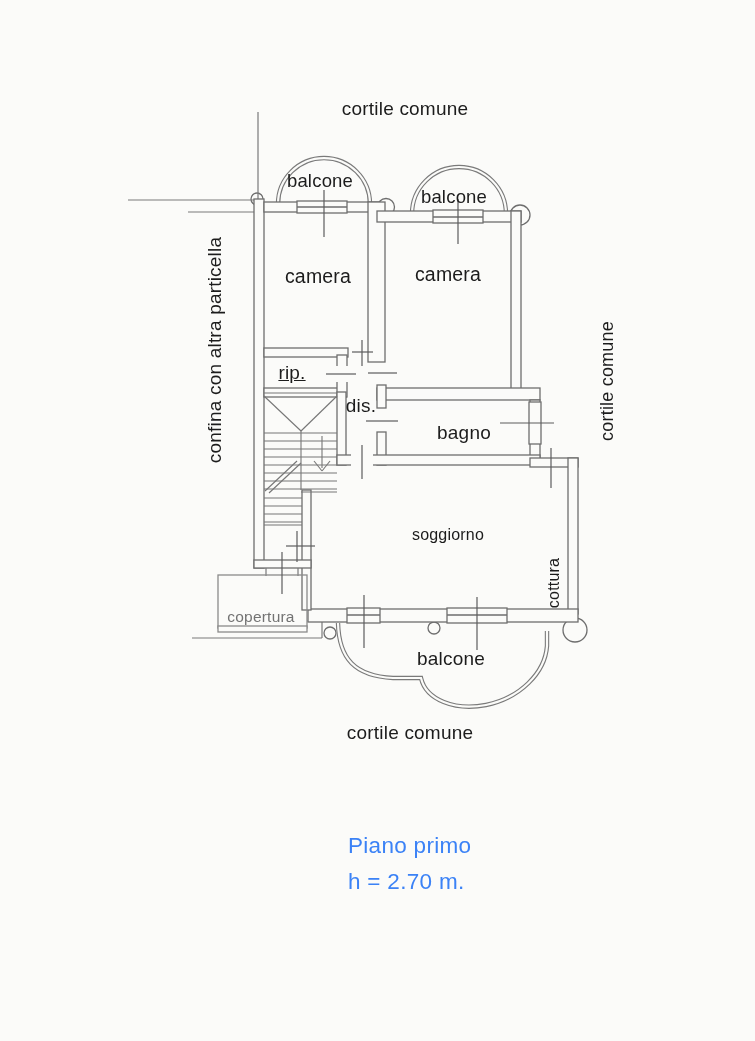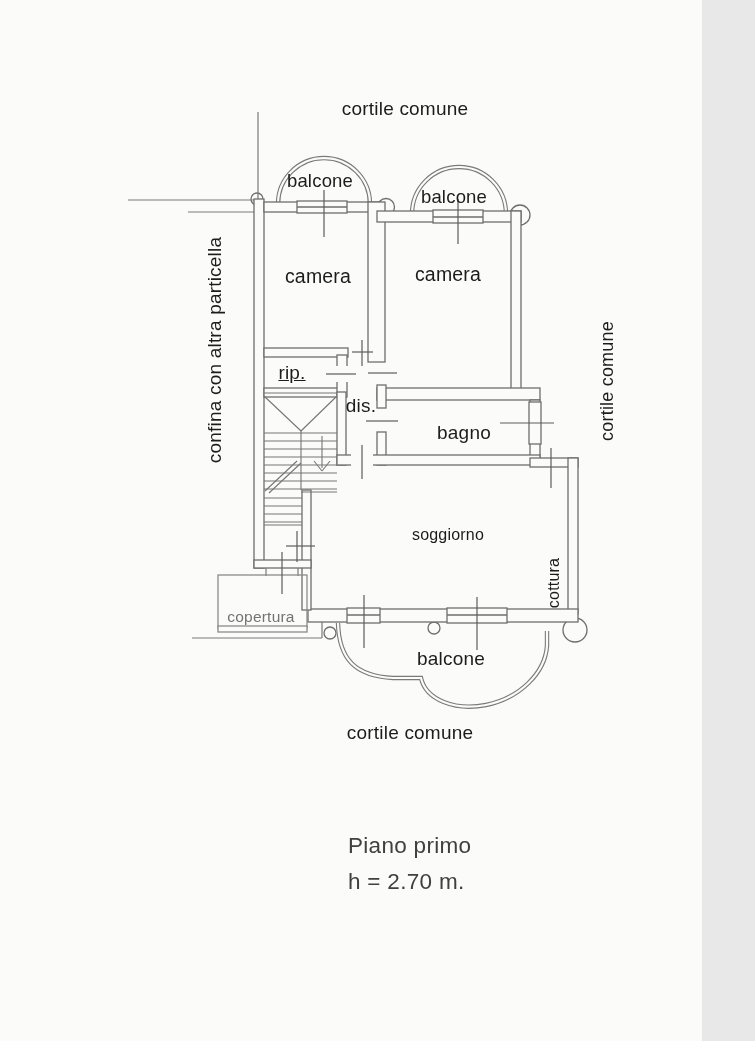--- a/index.html
+++ b/index.html
@@ -1,31 +1,31 @@
 <!DOCTYPE html>
 <html><head>
 <meta charset="utf-8">
 <style>
   html,body{margin:0;padding:0;background:#e8e8e8;}
   .stage{
-    position:relative;width:702px;height:1041px;background:#fbfbf9;
+    position:relative;width:755px;height:1041px;background:#fbfbf9;
     font-family:"Liberation Sans","DejaVu Sans",sans-serif;
     overflow:hidden;
   }
   .plan-svg{position:absolute;left:0;top:0;}
   .lbl{
     position:absolute;color:#1c1c1c;white-space:nowrap;
     transform:translate(-50%,-50%);
     font-size:19px;letter-spacing:.2px;
   }
   .lbl.vert{transform:translate(-50%,-50%) rotate(-90deg);}
   .lbl.small{font-size:16px;}
   .lbl.faded{color:#737373;font-size:15.5px;}
   .caption{
-    position:absolute;color:#404040;font-size:22.5px;letter-spacing:.3px;
+    position:absolute;color:#3b82f6;font-size:22.5px;letter-spacing:.3px;
     white-space:nowrap;
   }
 </style>
 </head>
 <body>
 
 <div class="stage">
 
   <svg class="plan-svg" width="755" height="1041" viewBox="0 0 755 1041">
     <g fill="none" stroke="#6e6e6e" stroke-width="1.3">

